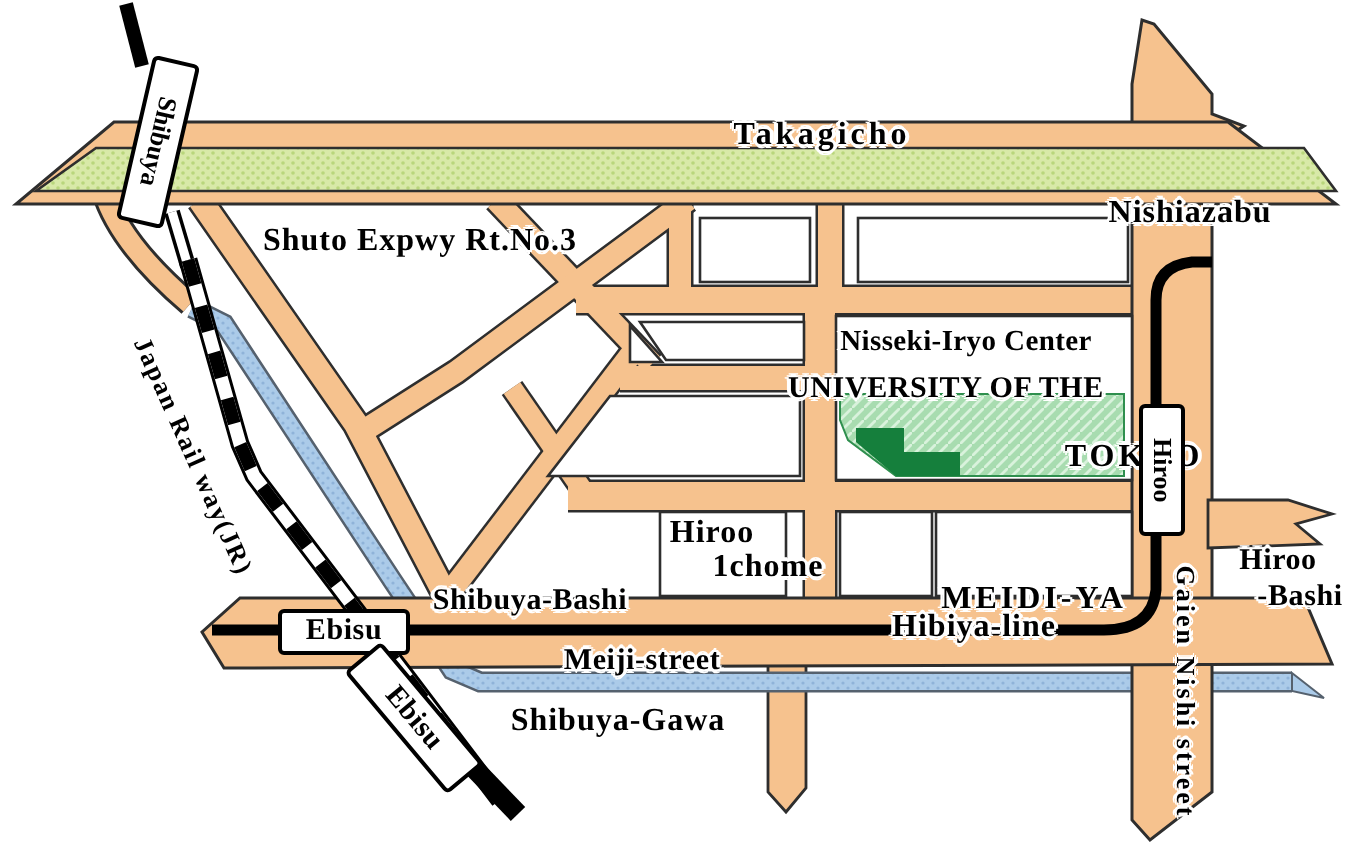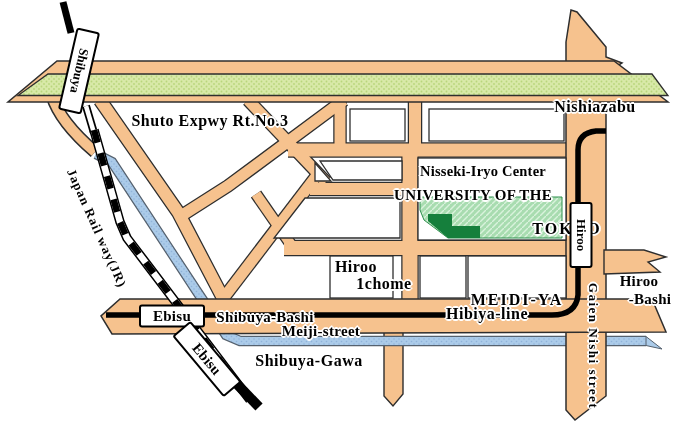--- a/index.html
+++ b/index.html
@@ -116,28 +116,29 @@
     <path d="M94,130 L120,222 L127,238 L250,400" stroke="#000" stroke-width="9.5" fill="none"></path>
     <path d="M94,130 L120,222 L127,238 L250,400" stroke="#fff" stroke-width="6.5" fill="none"></path>
     <path d="M94,130 L120,222 L127,238 L250,400" stroke="#000" stroke-width="6.5" fill="none" stroke-dasharray="13 11"></path>
     <path d="M235,382 L259,407" stroke="#000" stroke-width="10" fill="none"></path>
   </g>
 
   <path d="M106,315 L552,315 Q576,315 578,295 L578,150 Q578,133 596,131 L606,131" fill="none" stroke="#000" stroke-width="5.5"></path>
 </svg>
 
   <div class="lbl s16" style="left:210px;top:86px;margin-top:35px;">Shuto Expwy Rt.No.3</div>
+  <div class="lbl s16 wide" style="left:411px;top:68px;">Takagicho</div>
   <div class="lbl s16" style="left:595px;top:107px;">Nishiazabu</div>
   <div class="lbl s14" style="left:483px;top:171px;">Nisseki-Iryo Center</div>
   <div class="lbl s15" style="left:473px;top:195px;">UNIVERSITY OF THE</div>
   <div class="lbl s16 wide" style="left:524px;top:229px;margin-left:43px;">TOKYO</div>
   <div class="lbl s16" style="left:356px;top:267px;">Hiroo</div>
   <div class="lbl s16" style="left:356px;top:284px;margin-left:28px;">1chome</div>
   <div class="lbl s16 wide" style="left:517px;top:300px;">MEIDI-YA</div>
-  <div class="lbl s15" style="left:265px;top:317px;">Shibuya-Bashi</div>
+  <div class="lbl s15" style="left:265px;top:301px;">Shibuya-Bashi</div>
   <div class="lbl s15" style="left:321px;top:331px;">Meiji-street</div>
   <div class="lbl s16" style="left:487px;top:314px;">Hibiya-line</div>
   <div class="lbl s16" style="left:309px;top:361px;">Shibuya-Gawa</div>
   <div class="lbl s15" style="left:639px;top:281px;">Hiroo</div>
   <div class="lbl s15" style="left:650px;top:299px;">-Bashi</div>
   <div class="lbl s13 rot90" style="left:593px;top:346px;letter-spacing:1.5px;">Gaien Nishi street</div>
   <div class="lbl s13" style="left:97px;top:228px;transform:translate(-50%,-50%) rotate(66deg);letter-spacing:1px;">Japan Rail way(JR)</div>
 
   <div class="station station-v s13" style="left:79px;top:71px;width:24px;height:84px;transform:translate(-50%,-50%) rotate(13deg);">Shibuya</div>
   <div class="station s15" style="left:172px;top:316px;width:66px;height:23px;">Ebisu</div>

